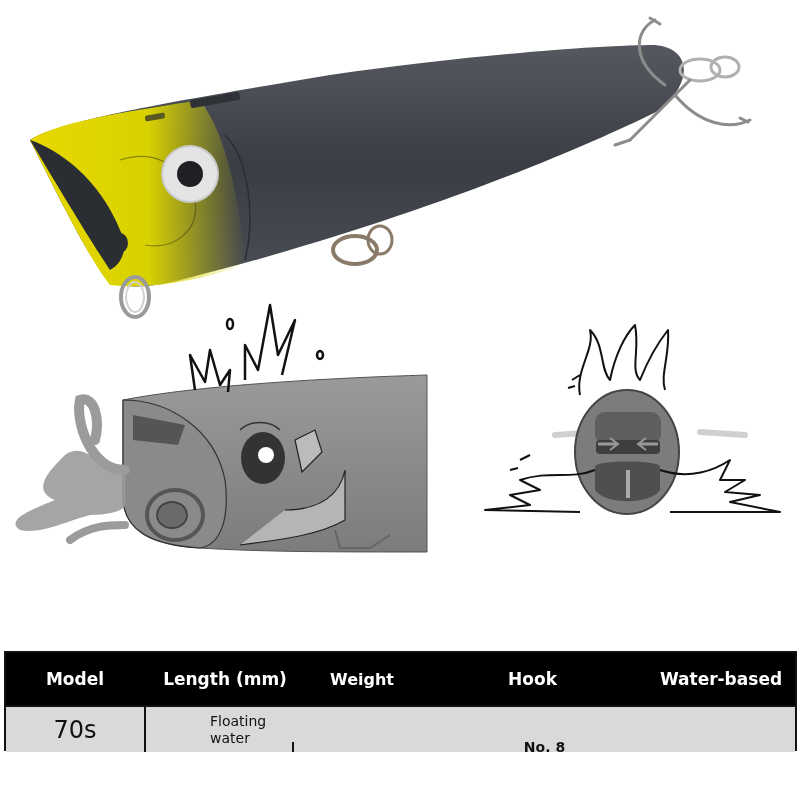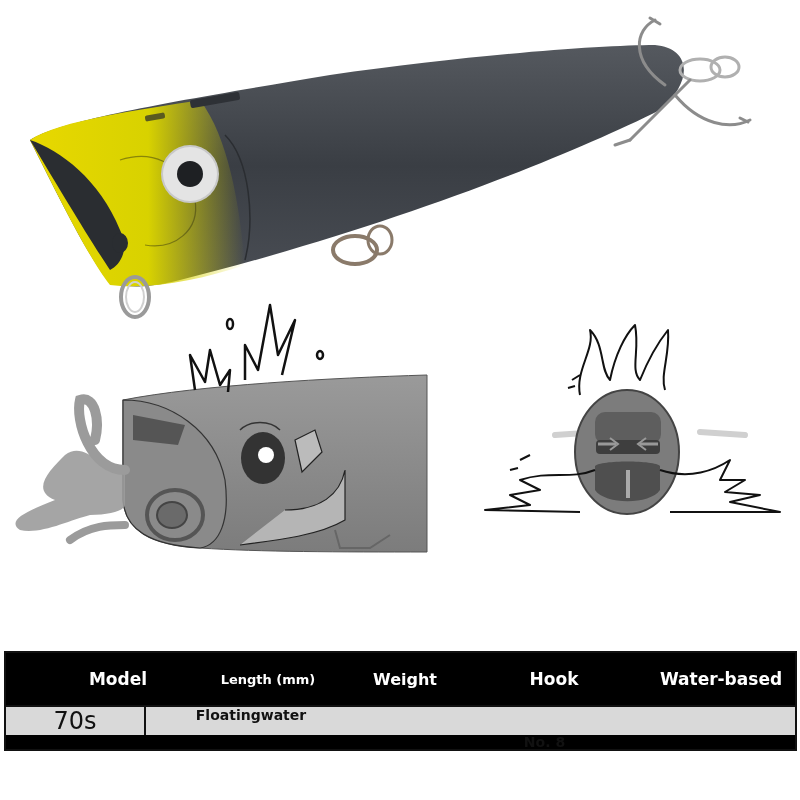--- a/index.html
+++ b/index.html
@@ -3,33 +3,33 @@
 <meta charset="utf-8">
 <style>
   html, body { margin: 0; padding: 0; background: #ffffff; }
   body { width: 800px; height: 800px; position: relative; overflow: hidden; font-family: "DejaVu Sans", sans-serif; }
   .art { position: absolute; left: 0; top: 0; width: 800px; height: 640px; }
   .spec-table {
     position: absolute; left: 4px; top: 651px; width: 793px; height: 100px;
     border: 2px solid #111; box-sizing: border-box; background: #000;
   }
   .row { position: absolute; left: 0; right: 0; display: flex; }
-  .row.head { top: 0; height: 52px; background: #000; margin-left: 43px; }
-  .row.data { top: 52px; height: 30px; background: #d9d9d9; border-top: 2px solid #111; box-sizing: border-box; }
+  .row.head { top: 0; height: 52px; background: #000; }
+  .row.data { top: 52px; height: 47px; background: #d9d9d9; border-top: 2px solid #111; box-sizing: border-box; }
   .cell { display: flex; align-items: center; justify-content: center; text-align: center; box-sizing: border-box; }
   .row.head .cell { color: #fff; font-weight: bold; }
   .row.data .cell { color: #111; border-left: 2px solid #111; }
   .row.data .cell:first-child { border-left: none; }
   .c0 { width: 138px; } .c1 { width: 162px; } .c2 { width: 112px; } .c3 { width: 148px; } .c4 { flex: 1; }
   .h-lg { font-size: 17px; }
-  .h-md { font-size: 13px; }
+  .h-md { font-size: 17px; }
   .h-sm { font-size: 16px; }
   .d-lg { font-size: 24px; font-family: "DejaVu Sans", sans-serif; }
   .d-sm { font-size: 14px; font-weight: bold; line-height: 17px; margin-top: 35px; }
-  .d-float { font-size: 14px; font-weight: bold; line-height: 17px; flex-direction: row; align-items: flex-start; padding-left: 64px; }
+  .d-float { font-size: 14px; font-weight: normal; line-height: 17px; flex-direction: column; align-items: flex-start; padding-left: 64px; }
 </style>
 </head>
 <body>
 
 <svg class="art" viewBox="0 0 800 640" xmlns="http://www.w3.org/2000/svg">
   <defs>
     <linearGradient id="bodyGrad" x1="0" y1="0" x2="0" y2="1">
       <stop offset="0" stop-color="#55595f"></stop>
       <stop offset="0.5" stop-color="#3a3e44"></stop>
       <stop offset="1" stop-color="#4a4e55"></stop>

